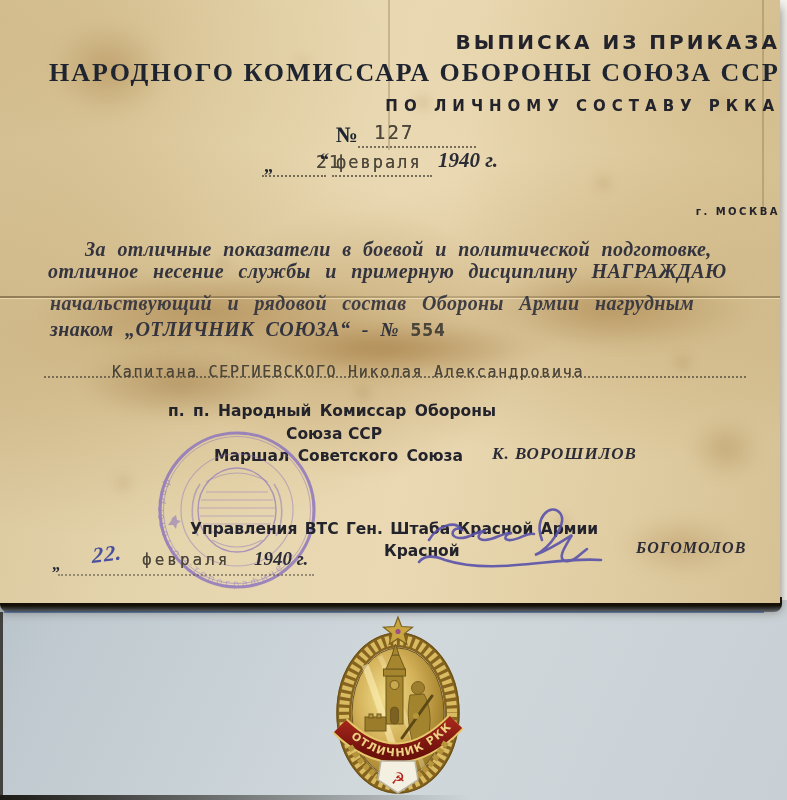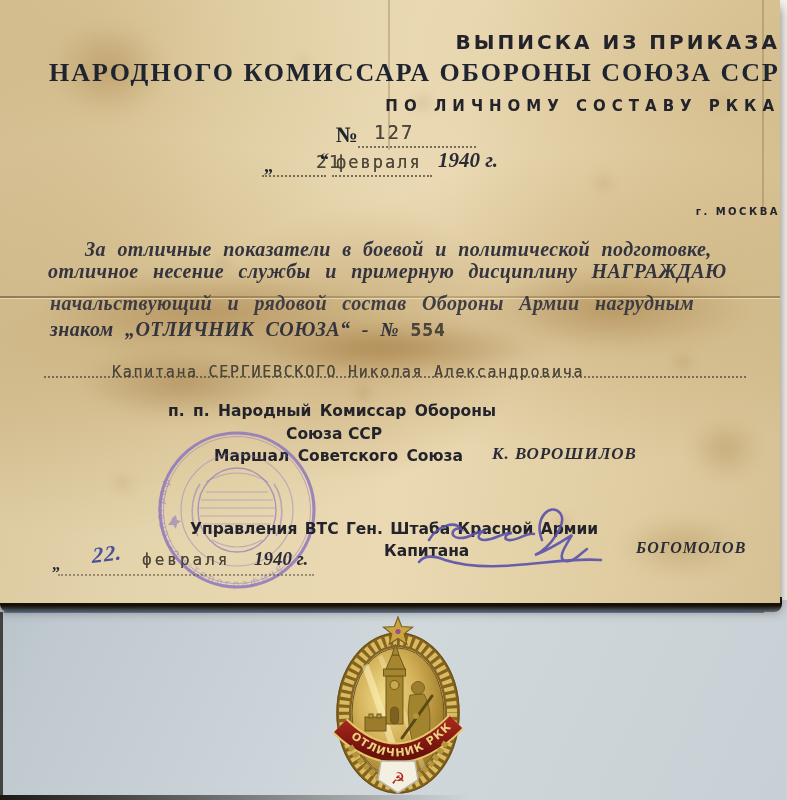--- a/index.html
+++ b/index.html
@@ -135,21 +135,21 @@
         <defs>
           <path id="stampArcL" d="M34,128 A66,66 0 0 1 26,52"></path>
           <path id="stampArcB" d="M36,132 A66,66 0 0 0 148,128"></path>
         </defs>
         <text letter-spacing="2"><textPath href="#stampArcL">о-топографическ</textPath></text>
         <text letter-spacing="3" opacity=".8"><textPath href="#stampArcB">о-топографическ</textPath></text>
       </g>
     </svg>
 
     <div class="abs t-sans-b" style="left:190px;top:520px;font-size:15.5px;word-spacing:2px;">Управления ВТС Ген. Штаба Красной Армии</div>
-    <div class="abs t-sans-b" style="left:384px;top:542px;font-size:15.5px;">Капитана</div>
+    <div class="abs t-sans-b" style="left:384px;top:542px;font-size:15.5px;">Красной</div>
     <div class="abs t-serif-i" style="left:636px;top:539px;font-size:16px;letter-spacing:1px;">БОГОМОЛОВ</div>
 
     <svg class="abs" style="left:415px;top:496px;" width="212" height="82" viewBox="0 0 212 82">
       <g fill="none" stroke="#5a52ab" stroke-width="2.6" stroke-linecap="round" opacity=".9">
         <path d="M14,44 C22,30 40,24 46,33 C38,30 33,41 44,42 C56,43 61,34 71,35 C63,36 60,44 70,44 C80,44 88,36 97,37 C90,38 87,45 96,44 C106,43 112,36 119,38"></path>
         <path d="M127,44 C118,22 136,6 145,17 C153,27 135,52 120,59 C138,52 149,44 157,39 C150,51 142,62 150,65 C158,67 165,58 172,53"></path>
         <path d="M4,66 C10,58 20,60 30,64 C80,80 140,60 186,64"></path>
       </g>
     </svg>
 

